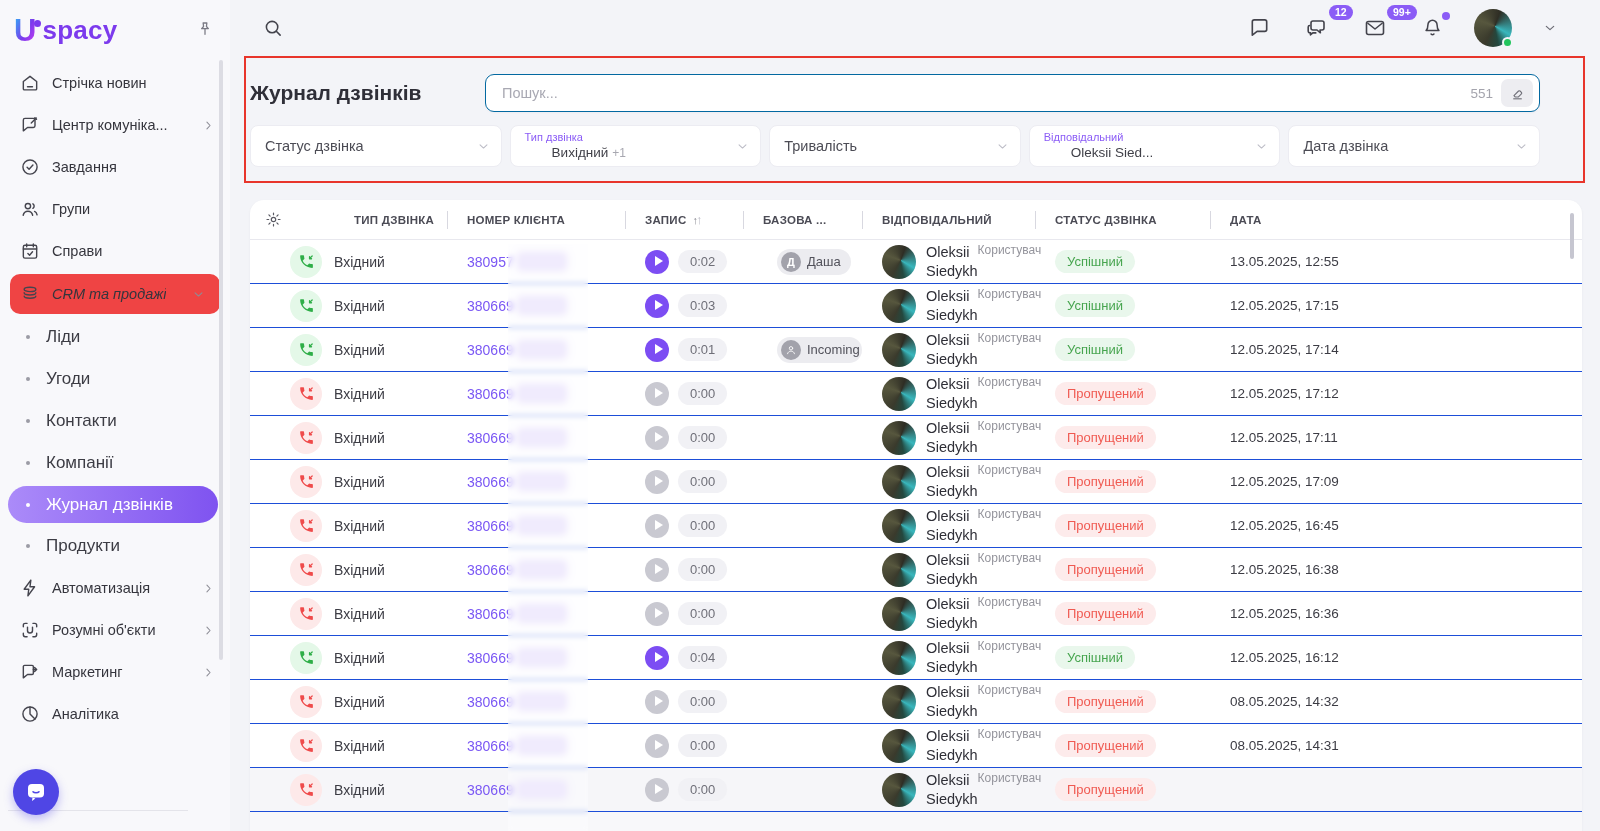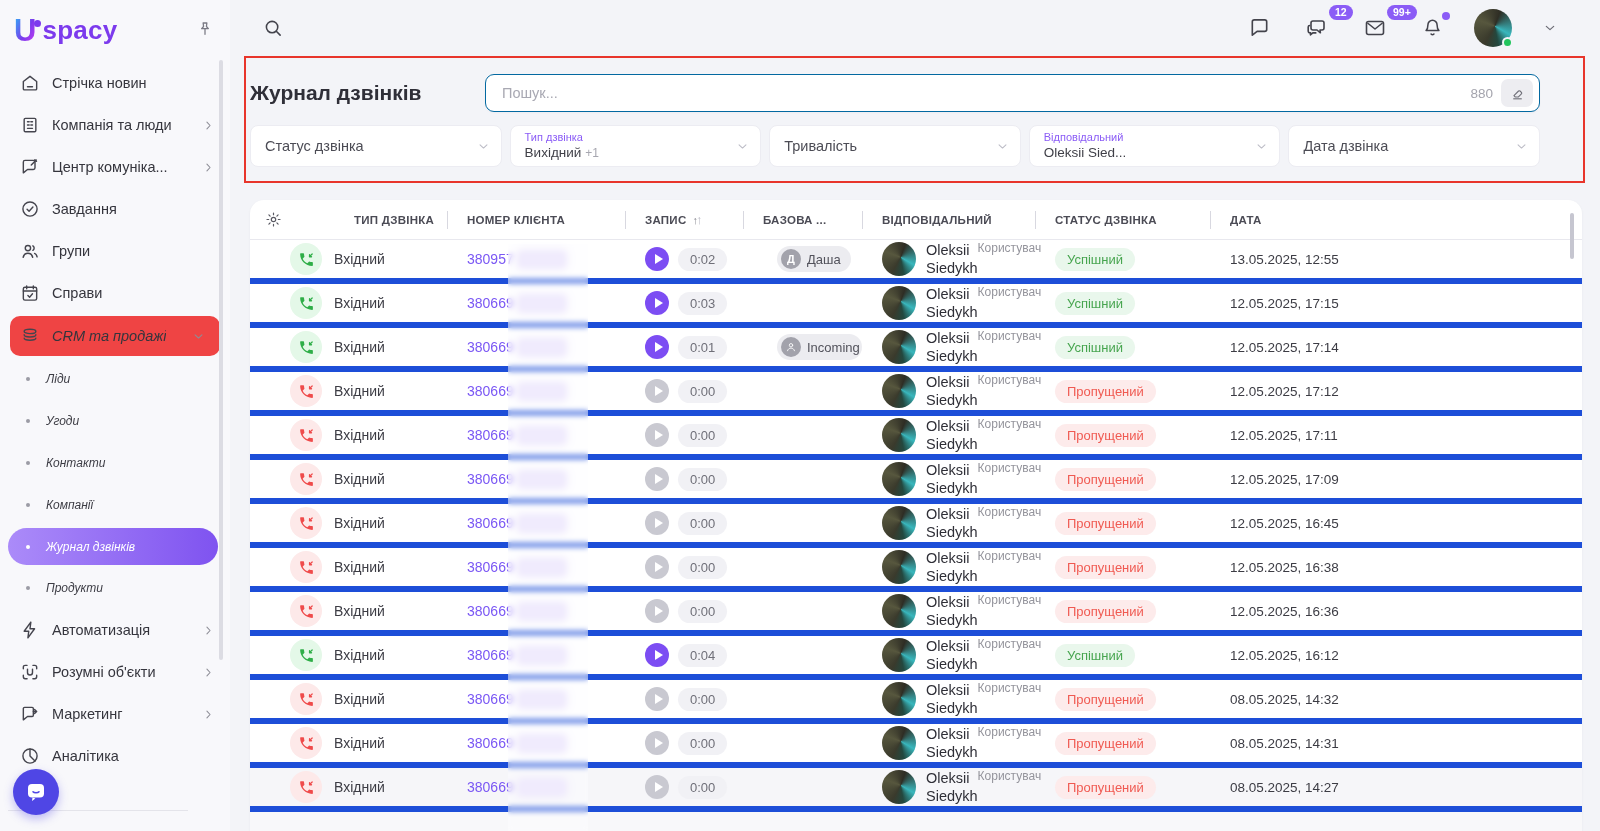--- a/index.html
+++ b/index.html
@@ -14,21 +14,21 @@
     -webkit-background-clip:text;background-clip:text;color:transparent;line-height:1;}
   .logo-dot{width:7px;height:7px;border-radius:50%;background:#7c3aed;margin:-14px 1px 0 -2px;}
   .logo-rest{font-size:26px;font-weight:600;color:#7c3aed;letter-spacing:.3px;line-height:1;}
   .pin-btn{margin-left:auto;background:none;border:none;color:#7a7a84;cursor:pointer;padding:2px;}
   .side-nav{margin-top:14px;}
   .side-item{display:flex;align-items:center;height:42px;padding:0 14px 0 20px;color:#35353d;font-size:14.5px;cursor:pointer;position:relative;}
   .side-item.crm{background:#ef4444;border-radius:10px;margin:2px 10px;padding-left:10px;height:40px;font-style:italic;}
   .sicon{display:flex;align-items:center;color:#45454e;margin-right:12px;}
   .slabel{white-space:nowrap;overflow:hidden;}
   .schev{margin-left:auto;color:#8d8d96;display:flex;align-items:center;}
-  .side-sub{display:flex;align-items:center;height:42px;padding-left:26px;font-size:12px;color:#3c3c44;cursor:pointer;font-style:italic;}
+  .side-sub{display:flex;align-items:center;height:42px;padding-left:26px;font-size:17px;color:#3c3c44;cursor:pointer;}
   .bullet{width:4px;height:4px;border-radius:50%;background:#9b9ba4;margin-right:16px;flex:none;}
   .side-sub.active{background:linear-gradient(90deg,#ab8bf9,#7f53f0);border-radius:19px;margin:2px 12px 2px 8px;height:37px;padding-left:18px;color:#fff;font-weight:500;}
   .side-sub.active .bullet{background:#fff;}
   .side-scroll{position:absolute;right:7px;top:60px;width:4px;height:600px;background:#dcdce3;border-radius:2px;}
   .side-divider{position:absolute;left:8px;top:810px;width:180px;height:1px;background:#e4e4ea;}
   .chat-launcher{position:absolute;left:13px;top:769px;width:46px;height:46px;border-radius:50%;
     background:#4f46e5;border:none;cursor:pointer;display:flex;align-items:center;justify-content:center;box-shadow:0 4px 10px rgba(79,70,229,.35);z-index:12;}
 
   
   .main{position:absolute;left:230px;top:0;width:1370px;height:831px;}
@@ -49,37 +49,37 @@
   .search-input{flex:1;border:none;outline:none;font-size:14.5px;color:#3c3c44;background:transparent;font-family:"Liberation Sans",sans-serif;}
   .search-input::placeholder{color:#a8a8b2;}
   .search-count{color:#a4a4ad;font-size:13.5px;margin-right:8px;}
   .eraser-btn{width:32px;height:28px;border:none;border-radius:7px;background:#ededf1;color:#6f6f78;display:flex;align-items:center;justify-content:center;cursor:pointer;}
 
   .filters{display:flex;gap:8px;margin-top:12px;height:42px;margin-right:42px;}
   .filter-box{flex:1;background:#fff;border:1px solid #ececf2;border-radius:8px;display:flex;align-items:center;padding:0 10px 0 14px;cursor:pointer;position:relative;}
   .f-inner{flex:1;min-width:0;}
   .f-label{font-size:11px;color:#8b5cf6;line-height:1.2;margin-top:1px;}
   .f-value{font-size:14.5px;color:#4c4c55;white-space:nowrap;overflow:hidden;display:flex;align-items:baseline;}
-  .f-value.has-label{font-size:13.5px;color:#3f3f47;line-height:1.25;}
+  .f-value.has-label{font-size:13.5px;color:#3f3f47;line-height:1.25;margin-left:27px;}
   .f-extra{font-size:12px;color:#a7a7b0;margin-left:4px;}
   .f-chev{color:#bcbcc6;display:flex;align-items:center;margin-left:6px;flex:none;}
 
   
   .table-card{position:relative;margin-top:33px;width:1332px;height:631px;background:#fff;border-radius:14px 14px 0 0;box-shadow:0 1px 3px rgba(30,30,60,.05);overflow:hidden;
     --cols:84px 113px 178px 118px 119px 173px 175px 1fr;}
   .thead{display:grid;grid-template-columns:var(--cols);align-items:center;height:40px;border-bottom:1px solid #e8e8ee;}
   .th{font-size:11.5px;font-weight:700;color:#4b4b55;letter-spacing:.25px;padding-left:20px;position:relative;display:flex;align-items:center;height:100%;cursor:pointer;}
   .th.c0{padding-left:13px;cursor:default;}
   .th.divided::before{content:"";position:absolute;left:0;top:50%;transform:translateY(-50%);width:1px;height:18px;background:#d8d8e0;}
   .gear-btn{background:none;border:none;color:#5a5a63;cursor:pointer;display:flex;align-items:center;padding:2px;}
   .sort{margin-left:6px;letter-spacing:-2px;}
   .sort .s1{font-style:normal;font-size:11px;color:#8a8a93;}
   .sort .s2{font-style:normal;font-size:13px;color:#bcbcc6;}
 
-  .trow{display:grid;grid-template-columns:var(--cols);align-items:center;height:44px;border-bottom:6px solid #1d4ed8;background:#fff;cursor:pointer;}
+  .trow{display:grid;grid-template-columns:var(--cols);align-items:center;height:44px;border-bottom:1px solid #1d4ed8;background:#fff;cursor:pointer;}
   .trow.dim{background:#f6f6f9;}
   .td{display:flex;align-items:center;height:100%;}
   .t-icon{padding-left:40px;}
   .call-ic{width:32px;height:32px;border-radius:50%;display:flex;align-items:center;justify-content:center;}
   .call-ic.ok{background:#e4f8e8;color:#2fae48;}
   .call-ic.miss{background:#fde9e9;color:#ef4b4b;}
   .t-type{font-size:14px;color:#3c3c44;}
   .t-num{padding-left:20px;}
   .num-link{color:#7a57f4;font-size:14px;cursor:pointer;}
   .censor{display:inline-block;width:46px;height:15px;margin-left:5px;border-radius:3px;background:#e5dcfb;box-shadow:0 0 6px 3px rgba(229,220,251,.85);}
@@ -132,34 +132,20 @@
             <svg viewBox="0 0 24 24" fill="none" stroke="currentColor" stroke-width="1.7" stroke-linecap="round" stroke-linejoin="round" style="width:20px;height:20px">
               <path d="M4 10.2 12 4l8 6.2V19a1.2 1.2 0 0 1-1.2 1.2H5.2A1.2 1.2 0 0 1 4 19z"></path>
               <path d="M9 16.5h6"></path>
             </svg>
           </span>
           <span class="slabel">Стрічка новин</span>
         </div>
         <div class="side-item">
           <span class="sicon">
             <svg viewBox="0 0 24 24" fill="none" stroke="currentColor" stroke-width="1.7" stroke-linecap="round" stroke-linejoin="round" style="width:20px;height:20px">
-              <rect x="5" y="4" width="14" height="16" rx="1.5"></rect>
-              <path d="M9 8h2M13 8h2M9 12h2M13 12h2M9 16h6"></path>
-            </svg>
-          </span>
-          <span class="slabel">Компанія та люди</span>
-          <span class="schev">
-            <svg viewBox="0 0 24 24" fill="none" stroke="currentColor" stroke-width="1.7" stroke-linecap="round" stroke-linejoin="round" style="width:15px;height:15px">
-              <path d="m9.5 6.5 5 5.5-5 5.5"></path>
-            </svg>
-          </span>
-        </div>
-        <div class="side-item">
-          <span class="sicon">
-            <svg viewBox="0 0 24 24" fill="none" stroke="currentColor" stroke-width="1.7" stroke-linecap="round" stroke-linejoin="round" style="width:20px;height:20px">
               <path d="M4 6a2 2 0 0 1 2-2h10a2 2 0 0 1 2 2v7a2 2 0 0 1-2 2H9l-5 4z"></path>
               <path d="m13.5 9.5 6-6M17.8 3.2l2 2"></path>
             </svg>
           </span>
           <span class="slabel">Центр комуніка...</span>
           <span class="schev">
             <svg viewBox="0 0 24 24" fill="none" stroke="currentColor" stroke-width="1.7" stroke-linecap="round" stroke-linejoin="round" style="width:15px;height:15px">
               <path d="m9.5 6.5 5 5.5-5 5.5"></path>
             </svg>
           </span>
@@ -338,21 +324,21 @@
             </svg>
         </button>
       </div>
     </header>
 
     <div class="content">
       <div class="page-head-row">
         <h1 class="page-title">Журнал дзвінків</h1>
         <div class="search-box">
           <input class="search-input" placeholder="Пошук..." style="">
-          <span class="search-count">880</span>
+          <span class="search-count">551</span>
           <button class="eraser-btn">
             <svg viewBox="0 0 24 24" fill="none" stroke="currentColor" stroke-width="1.6" stroke-linejoin="round" style="width:17px;height:17px">
                 <path d="m7 15 6.5-6.5a1.4 1.4 0 0 1 2 0l2 2a1.4 1.4 0 0 1 0 2L13 17H9z"></path>
                 <path d="M6 19.5h12"></path>
               </svg>
           </button>
         </div>
       </div>
 
       <div class="filters" id="filters">
@@ -914,23 +900,20 @@
               <div class="td t-resp">
                 <span class="avatar sm"></span>
                 <span class="resp-txt">
                   <span class="resp-name">Oleksii Siedykh</span>
                   <span class="resp-role">Користувач</span>
                 </span>
               </div>
               <div class="td t-status">
                 <span class="status miss">Пропущений</span>
               </div>
-              <div class="td t-date">
-                <span>08.05.2025, 14:27</span>
-              </div>
             </div>
           </div>
         <div class="row-filler"></div>
         <div class="censor-strip"></div>
         <div class="card-scroll"></div>
       </section>
     </div>
 
     <div class="annotation"></div>
   </div>

